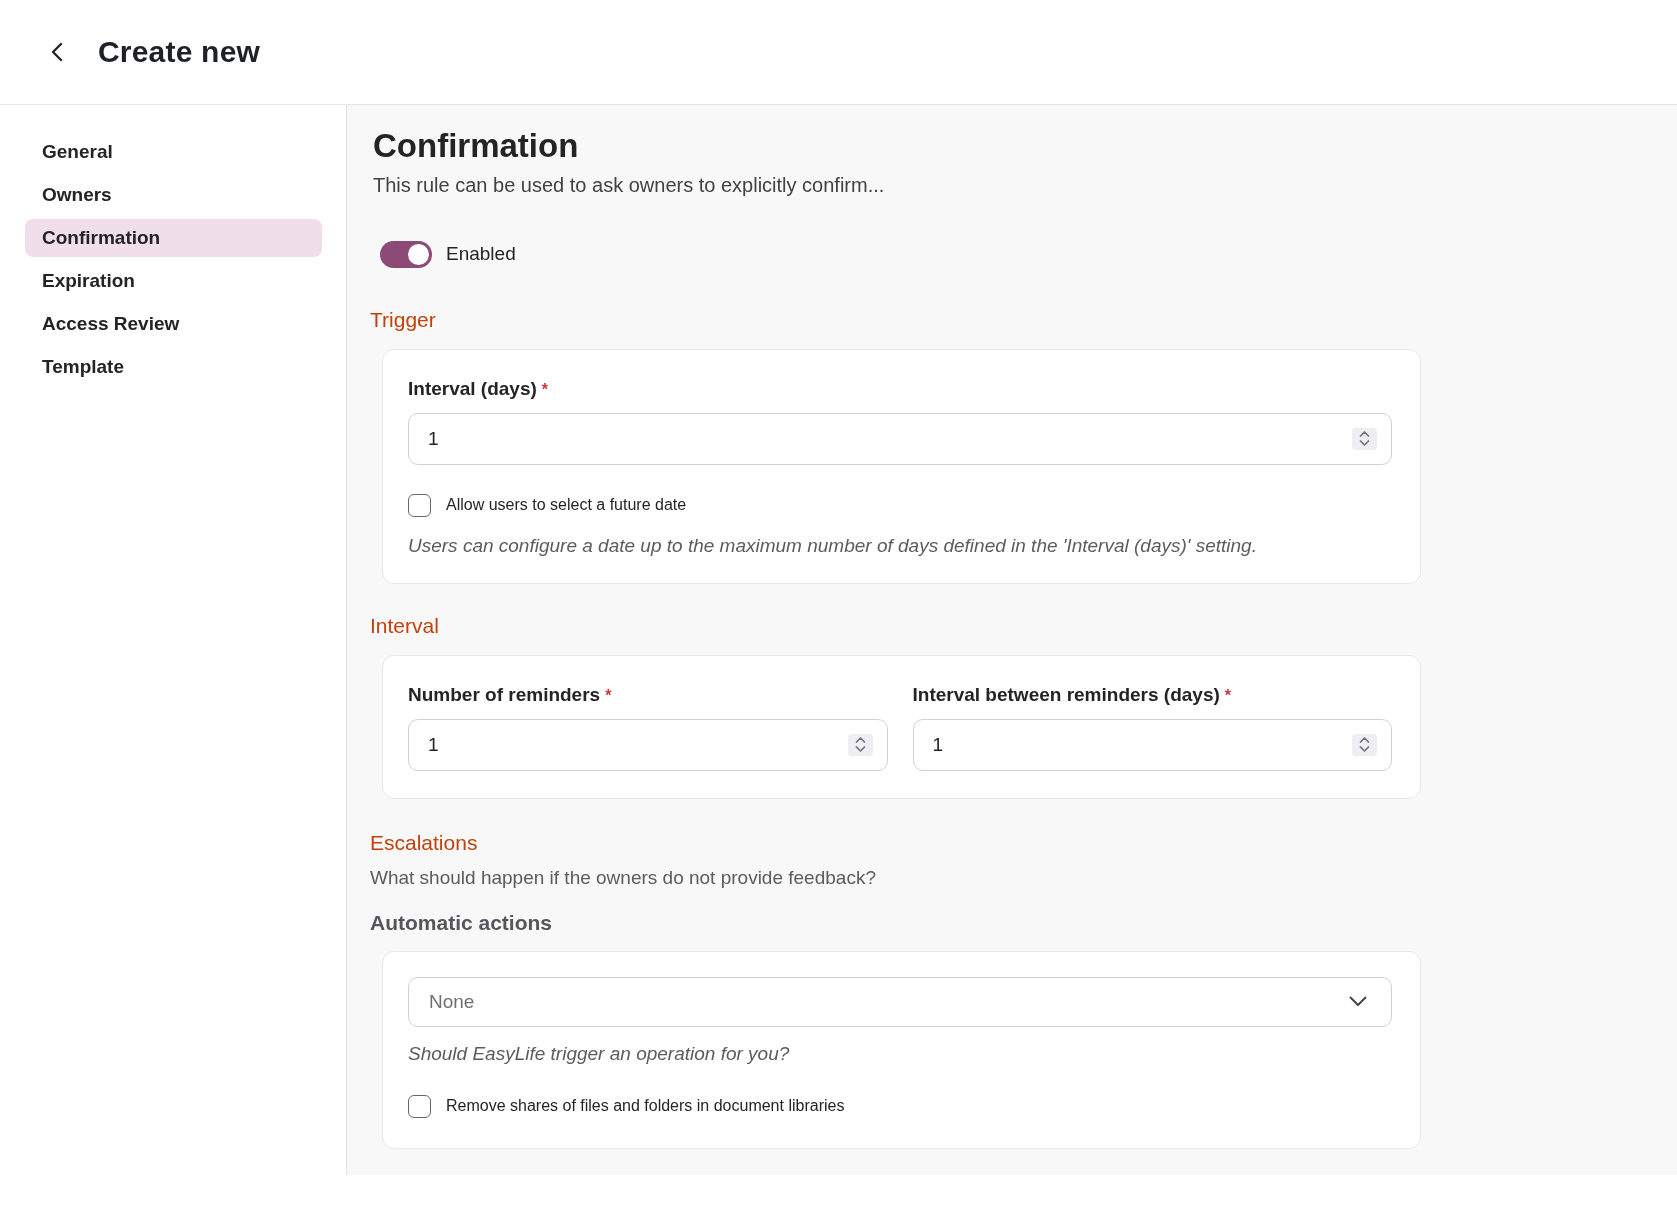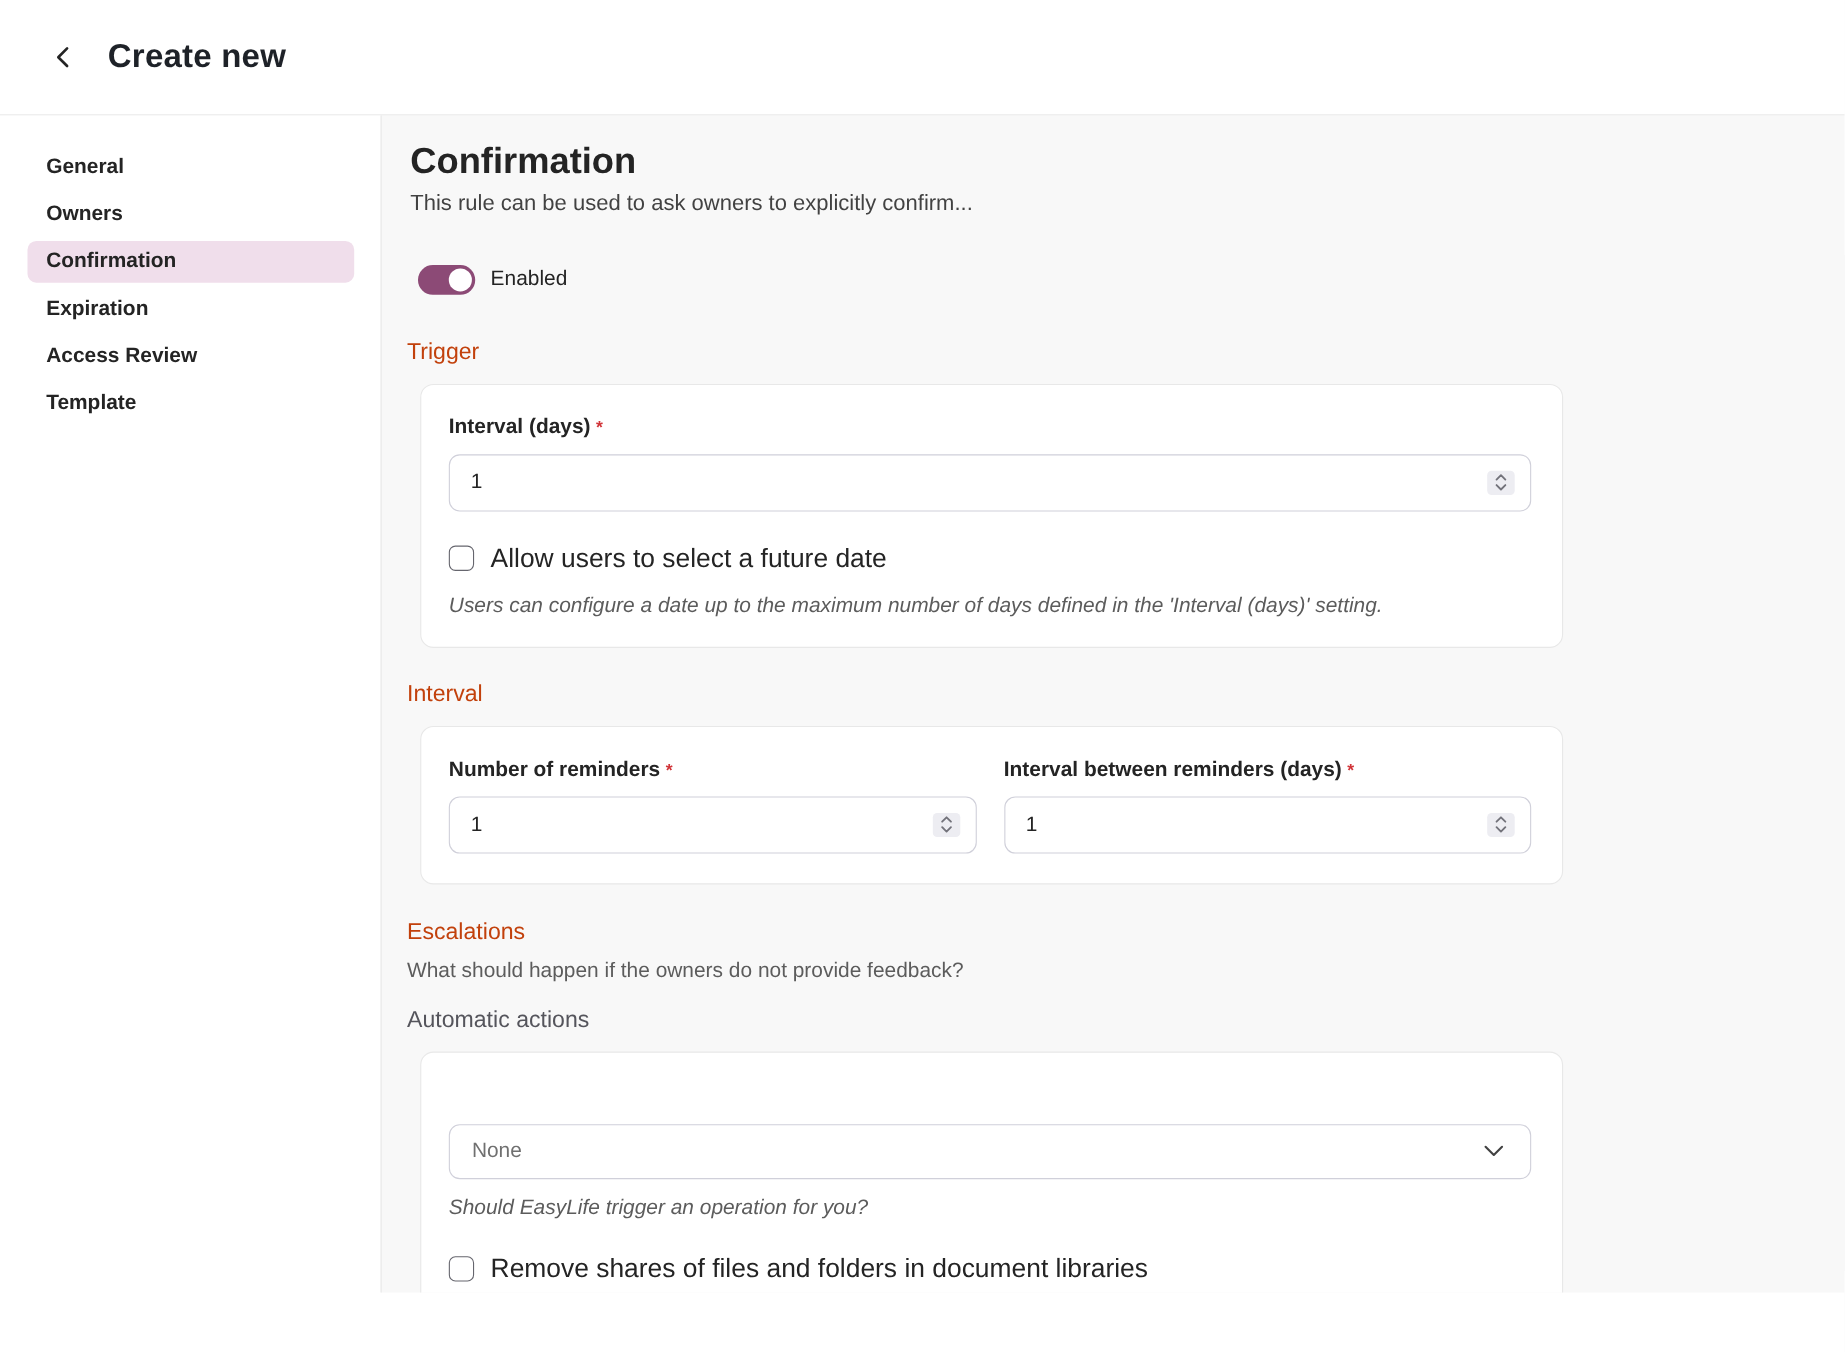--- a/index.html
+++ b/index.html
@@ -61,21 +61,21 @@
   }
   .toggle .knob {
     position: absolute; top: 3px; right: 3px;
     width: 21px; height: 21px; border-radius: 50%;
     background: #ffffff;
   }
   .toggle-label { font-size: 19px; color: #242424; }
 
   .section-h { margin: 40px 0 0 0; font-size: 21px; font-weight: 400; color: #c2410c; }
   .section-desc { margin: 12px 0 0 0; font-size: 19px; color: #5C5C5C; }
-  .sub-h { margin: 22px 0 16px 0; font-size: 21px; font-weight: 400; color: #55555C; }
+  .sub-h { margin: 22px 0 16px 0; font-size: 21px; font-weight: 700; color: #55555C; }
 
   .card {
     width: 1039px; margin: 17px 0 0 12px;
     background: #ffffff;
     border: 1px solid #E8E8E8;
     border-radius: 12px;
     padding: 28px 28px 26px 25px;
   }
   .card.escalation-card { margin-top: 14px; padding-top: 25px; padding-bottom: 30px; }
 
@@ -98,29 +98,29 @@
     background: #EDEDF2; border: none; cursor: pointer;
     display: flex; align-items: center; justify-content: center;
   }
 
   .checkbox-row { margin-top: 29px; display: flex; align-items: center; gap: 15px; }
   .checkbox {
     width: 23px; height: 23px; flex: 0 0 23px;
     border: 1.5px solid #66666E; border-radius: 6px;
     background: #ffffff; cursor: pointer;
   }
-  .checkbox-label { font-size: 24px; color: #242424; }
+  .checkbox-label { font-size: 16px; color: #242424; }
   .help-text { margin-top: 18px; font-size: 19px; color: #5C5C5C; font-style: italic; }
 
   .two-col { display: grid; grid-template-columns: 1fr 1fr; column-gap: 25px; }
 
   .dropdown {
     height: 50px; border: 1px solid #D0D0DA; border-radius: 10px;
     background: #ffffff; display: flex; align-items: center;
-    padding: 0 24px 0 20px; cursor: pointer; margin-top: 40px;
+    padding: 0 24px 0 20px; cursor: pointer;
   }
   .dropdown-value { flex: 1; font-size: 19px; color: #707070; }
 
   .add-btn {
     margin: 37px 0 0 28px;
     display: flex; align-items: center; gap: 14px;
     background: transparent; border: none; cursor: pointer;
     font-family: inherit; font-size: 20px; color: #242424;
   }
 

